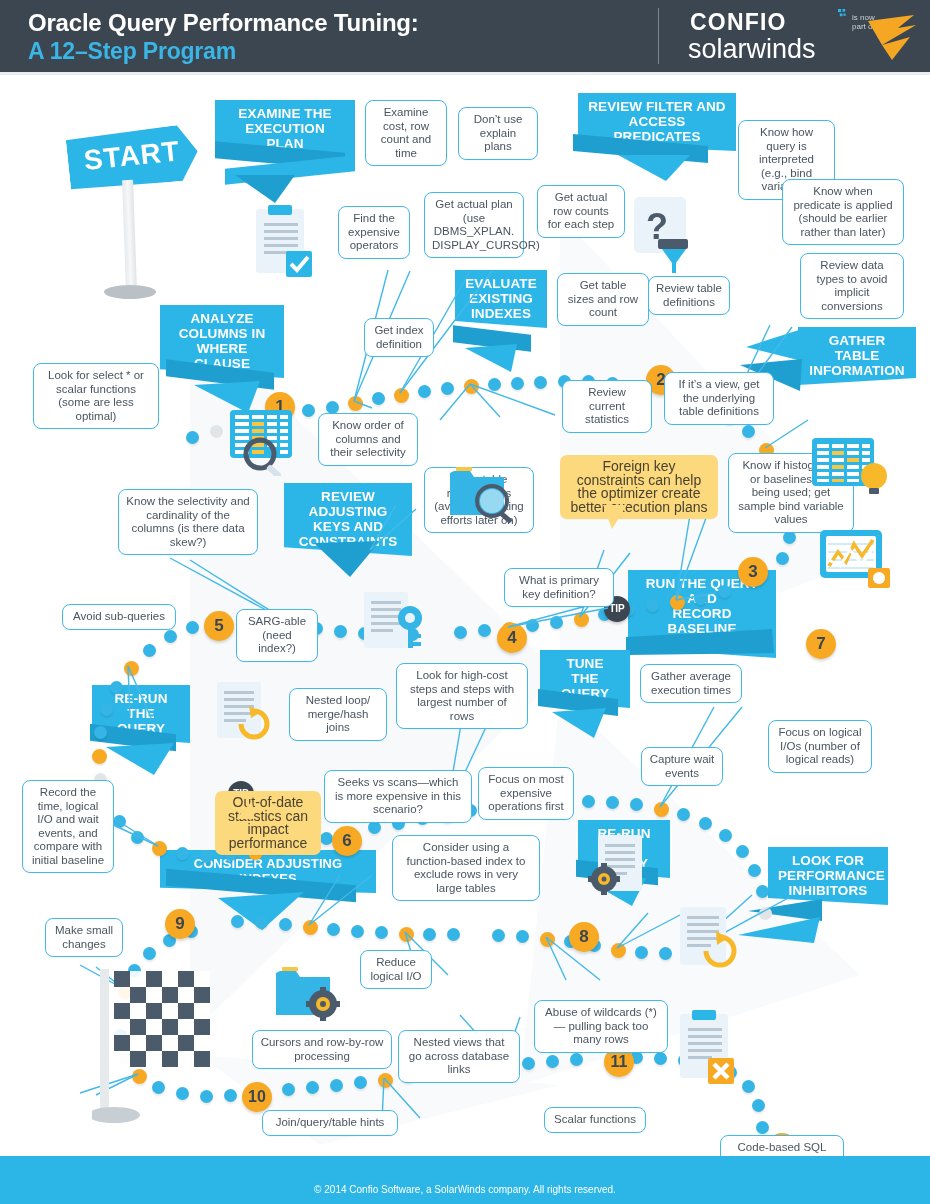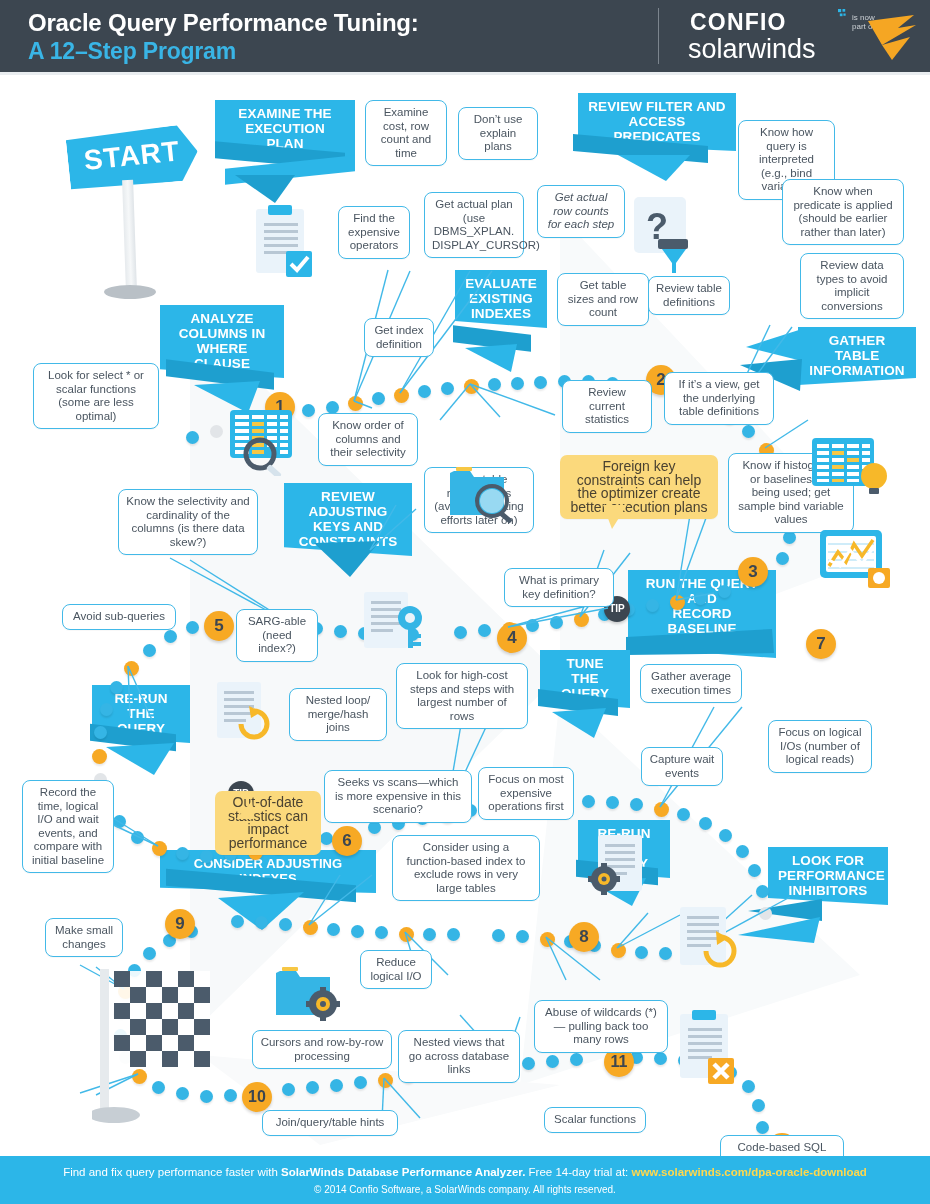--- a/index.html
+++ b/index.html
@@ -567,21 +567,21 @@
       <line x1="565" y1="1172" x2="578" y2="1198"></line>
       <line x1="565" y1="1172" x2="612" y2="1198"></line>
       <line x1="660" y1="1155" x2="608" y2="1100"></line>
       <line x1="660" y1="1155" x2="642" y2="1098"></line>
     </svg>
 
     <div class="bubble" style="left:365px; top:25px; width:82px;">Examine cost, row count and time</div>
     <div class="bubble" style="left:458px; top:32px; width:80px;">Don’t use explain plans</div>
     <div class="bubble" style="left:338px; top:131px; width:72px;">Find the expensive operators</div>
     <div class="bubble" style="left:424px; top:117px; width:100px;">Get actual plan (use DBMS_XPLAN. DISPLAY_CURSOR)</div>
-    <div class="bubble" style="left:537px; top:110px; width:88px;font-style:italic;">Get actual row counts for each step</div>
+    <div class="bubble" style="left:537px; top:110px; width:88px;">Get actual row counts for each step</div>
     <div class="bubble" style="left:738px; top:45px; width:97px;">Know how query is interpreted (e.g., bind variables)</div>
     <div class="bubble" style="left:782px; top:104px; width:122px;">Know when predicate is applied (should be earlier rather than later)</div>
     <div class="bubble" style="left:800px; top:178px; width:104px;">Review data types to avoid implicit conversions</div>
     <div class="bubble" style="left:648px; top:201px; width:82px;">Review table definitions</div>
     <div class="bubble" style="left:557px; top:198px; width:92px;">Get table sizes and row count</div>
     <div class="bubble" style="left:364px; top:243px; width:70px;">Get index definition</div>
     <div class="bubble" style="left:664px; top:297px; width:110px;">If it’s a view, get the underlying table definitions</div>
     <div class="bubble" style="left:562px; top:305px; width:90px;">Review current statistics</div>
     <div class="bubble" style="left:33px; top:288px; width:126px;">Look for select * or scalar functions (some are less optimal)</div>
     <div class="bubble" style="left:318px; top:338px; width:100px;">Know order of columns and their selectivity</div>
@@ -873,19 +873,16 @@
               <rect x="70" y="88" width="16" height="16"></rect>
               <rect x="102" y="88" width="16" height="16"></rect>
           </g>
         </g>
       </svg>
     </div>
 
   </div>
 
   <div class="footer">
-    <div class="line1">
-      <span>Find and fix query performance faster with </span><b>SolarWinds Database Performance Analyzer.</b><span> Free 14-day trial at: </span><span class="url">www.solarwinds.com/dpa-oracle-download</span>
-    </div>
     <div class="line2">© 2014 Confio Software, a SolarWinds company. All rights reserved.</div>
   </div>
 
 </div>
 
 </body></html>

